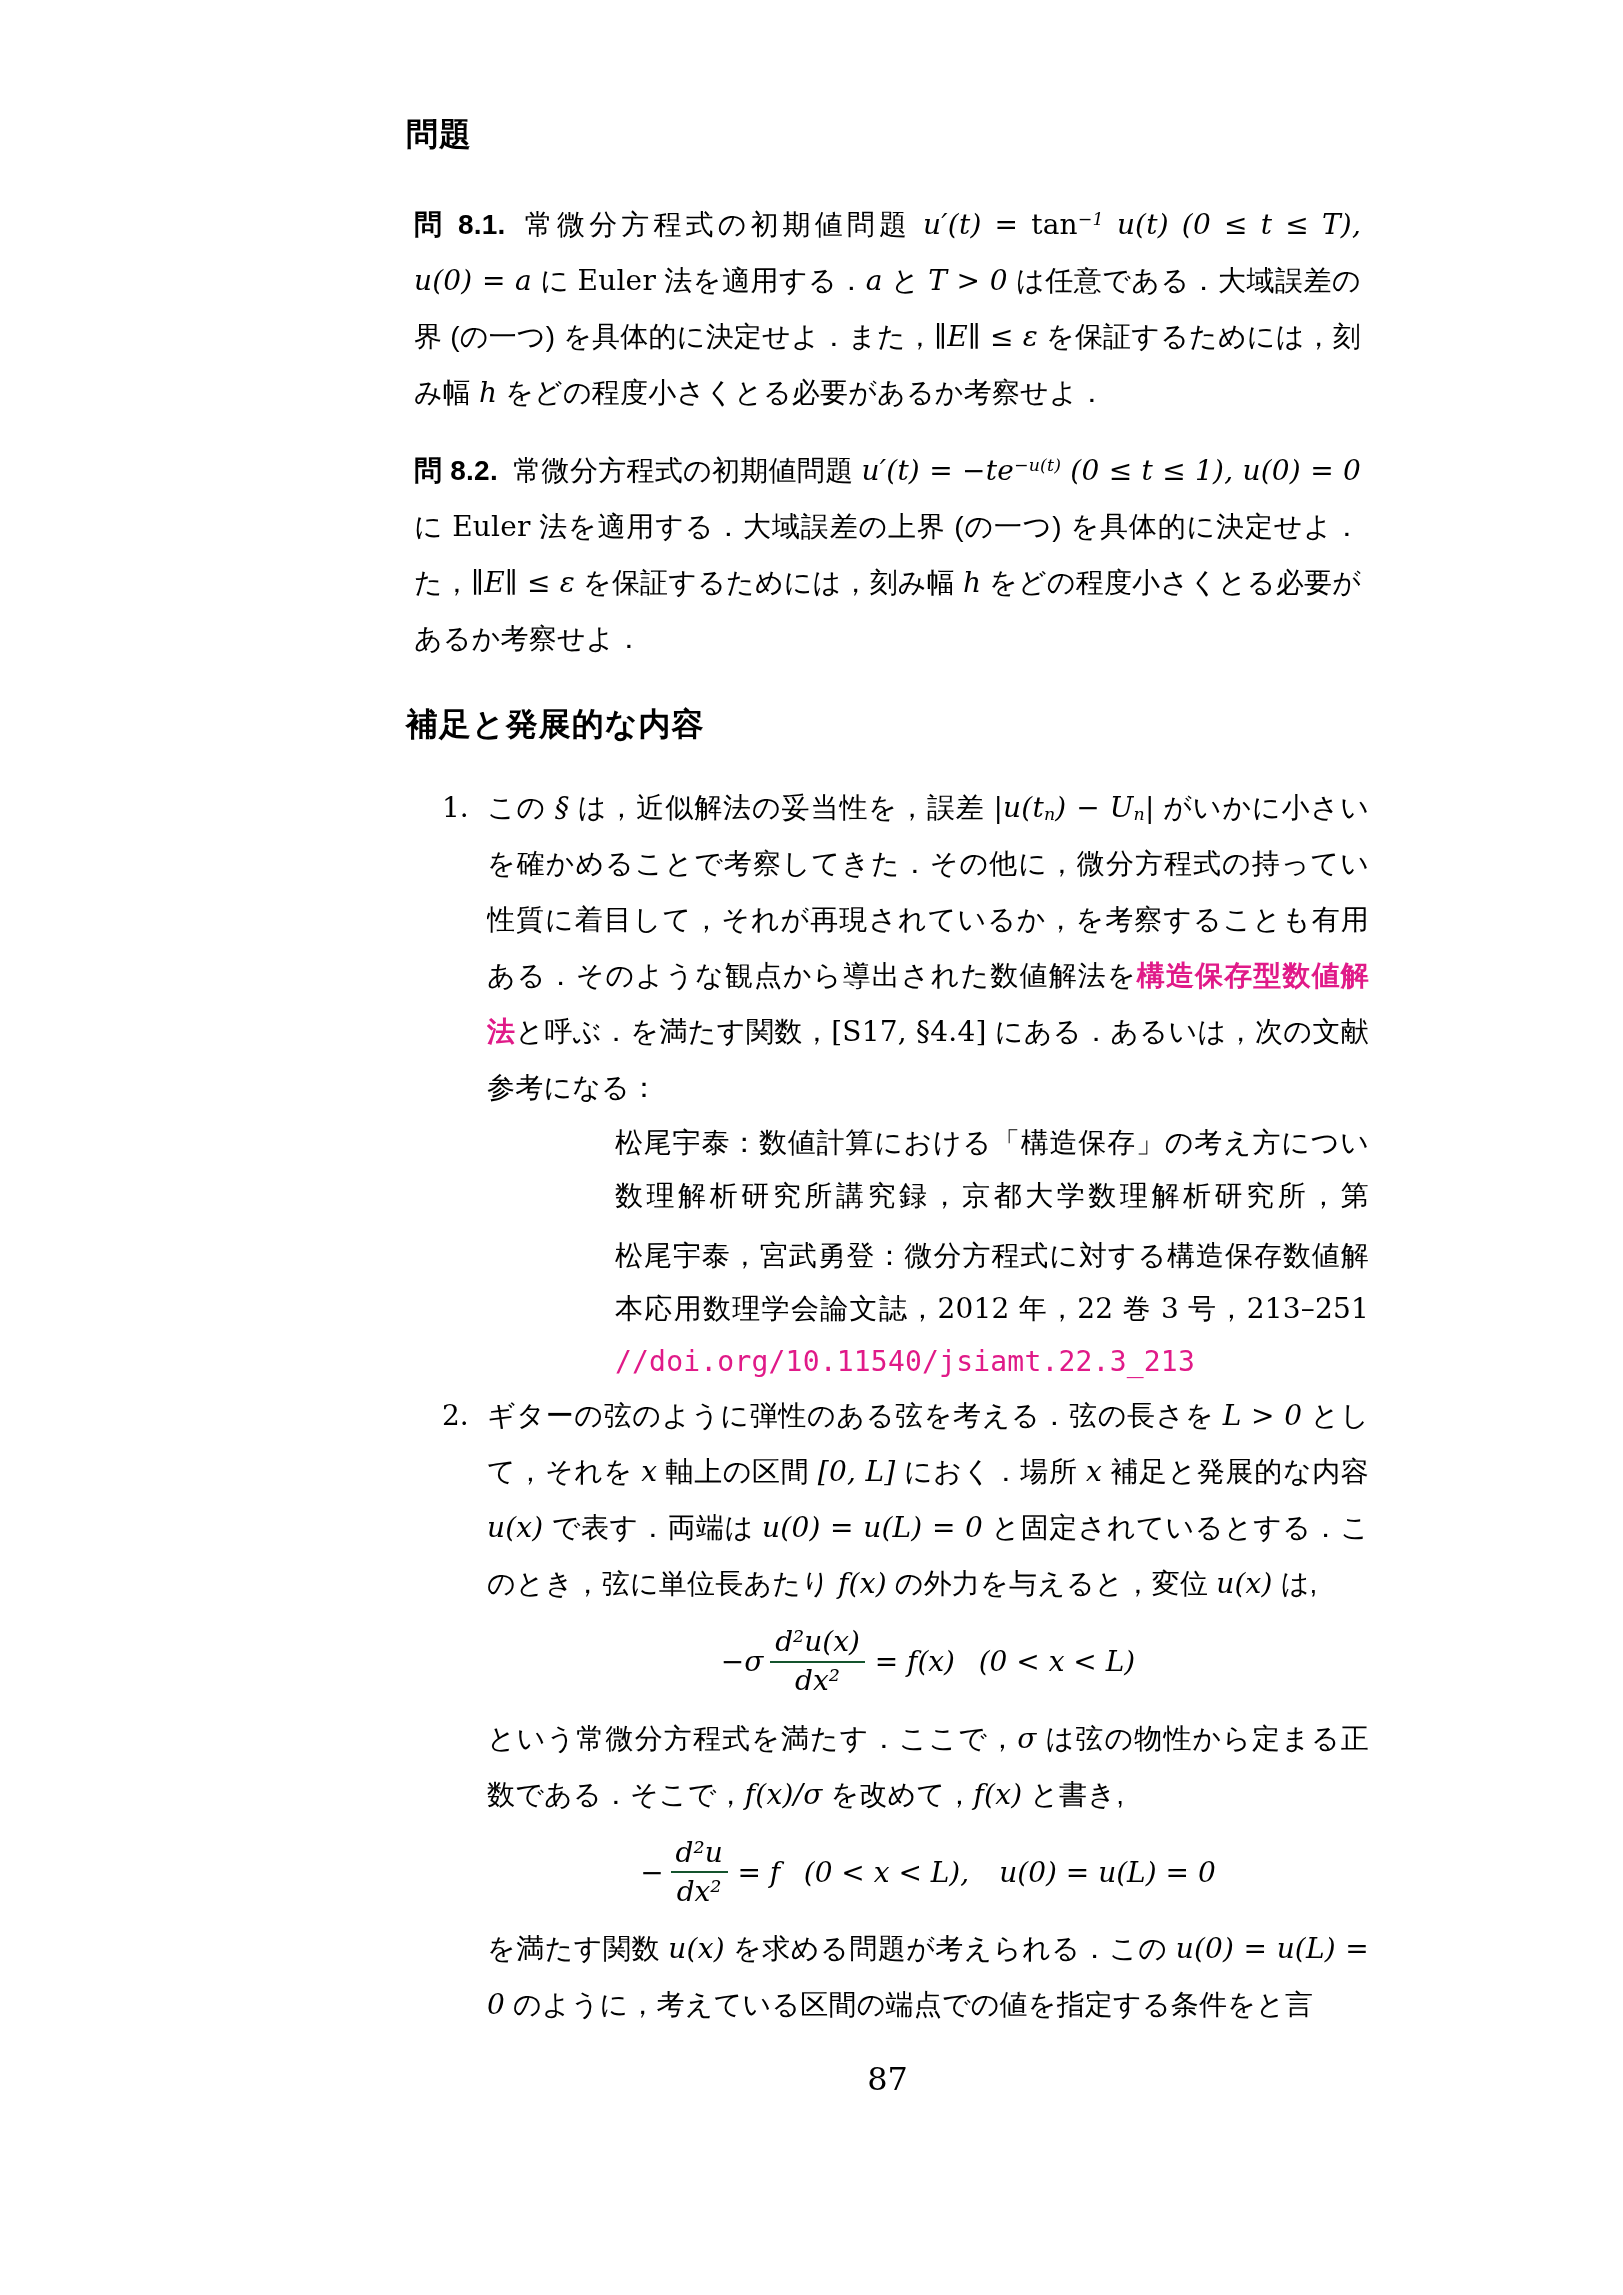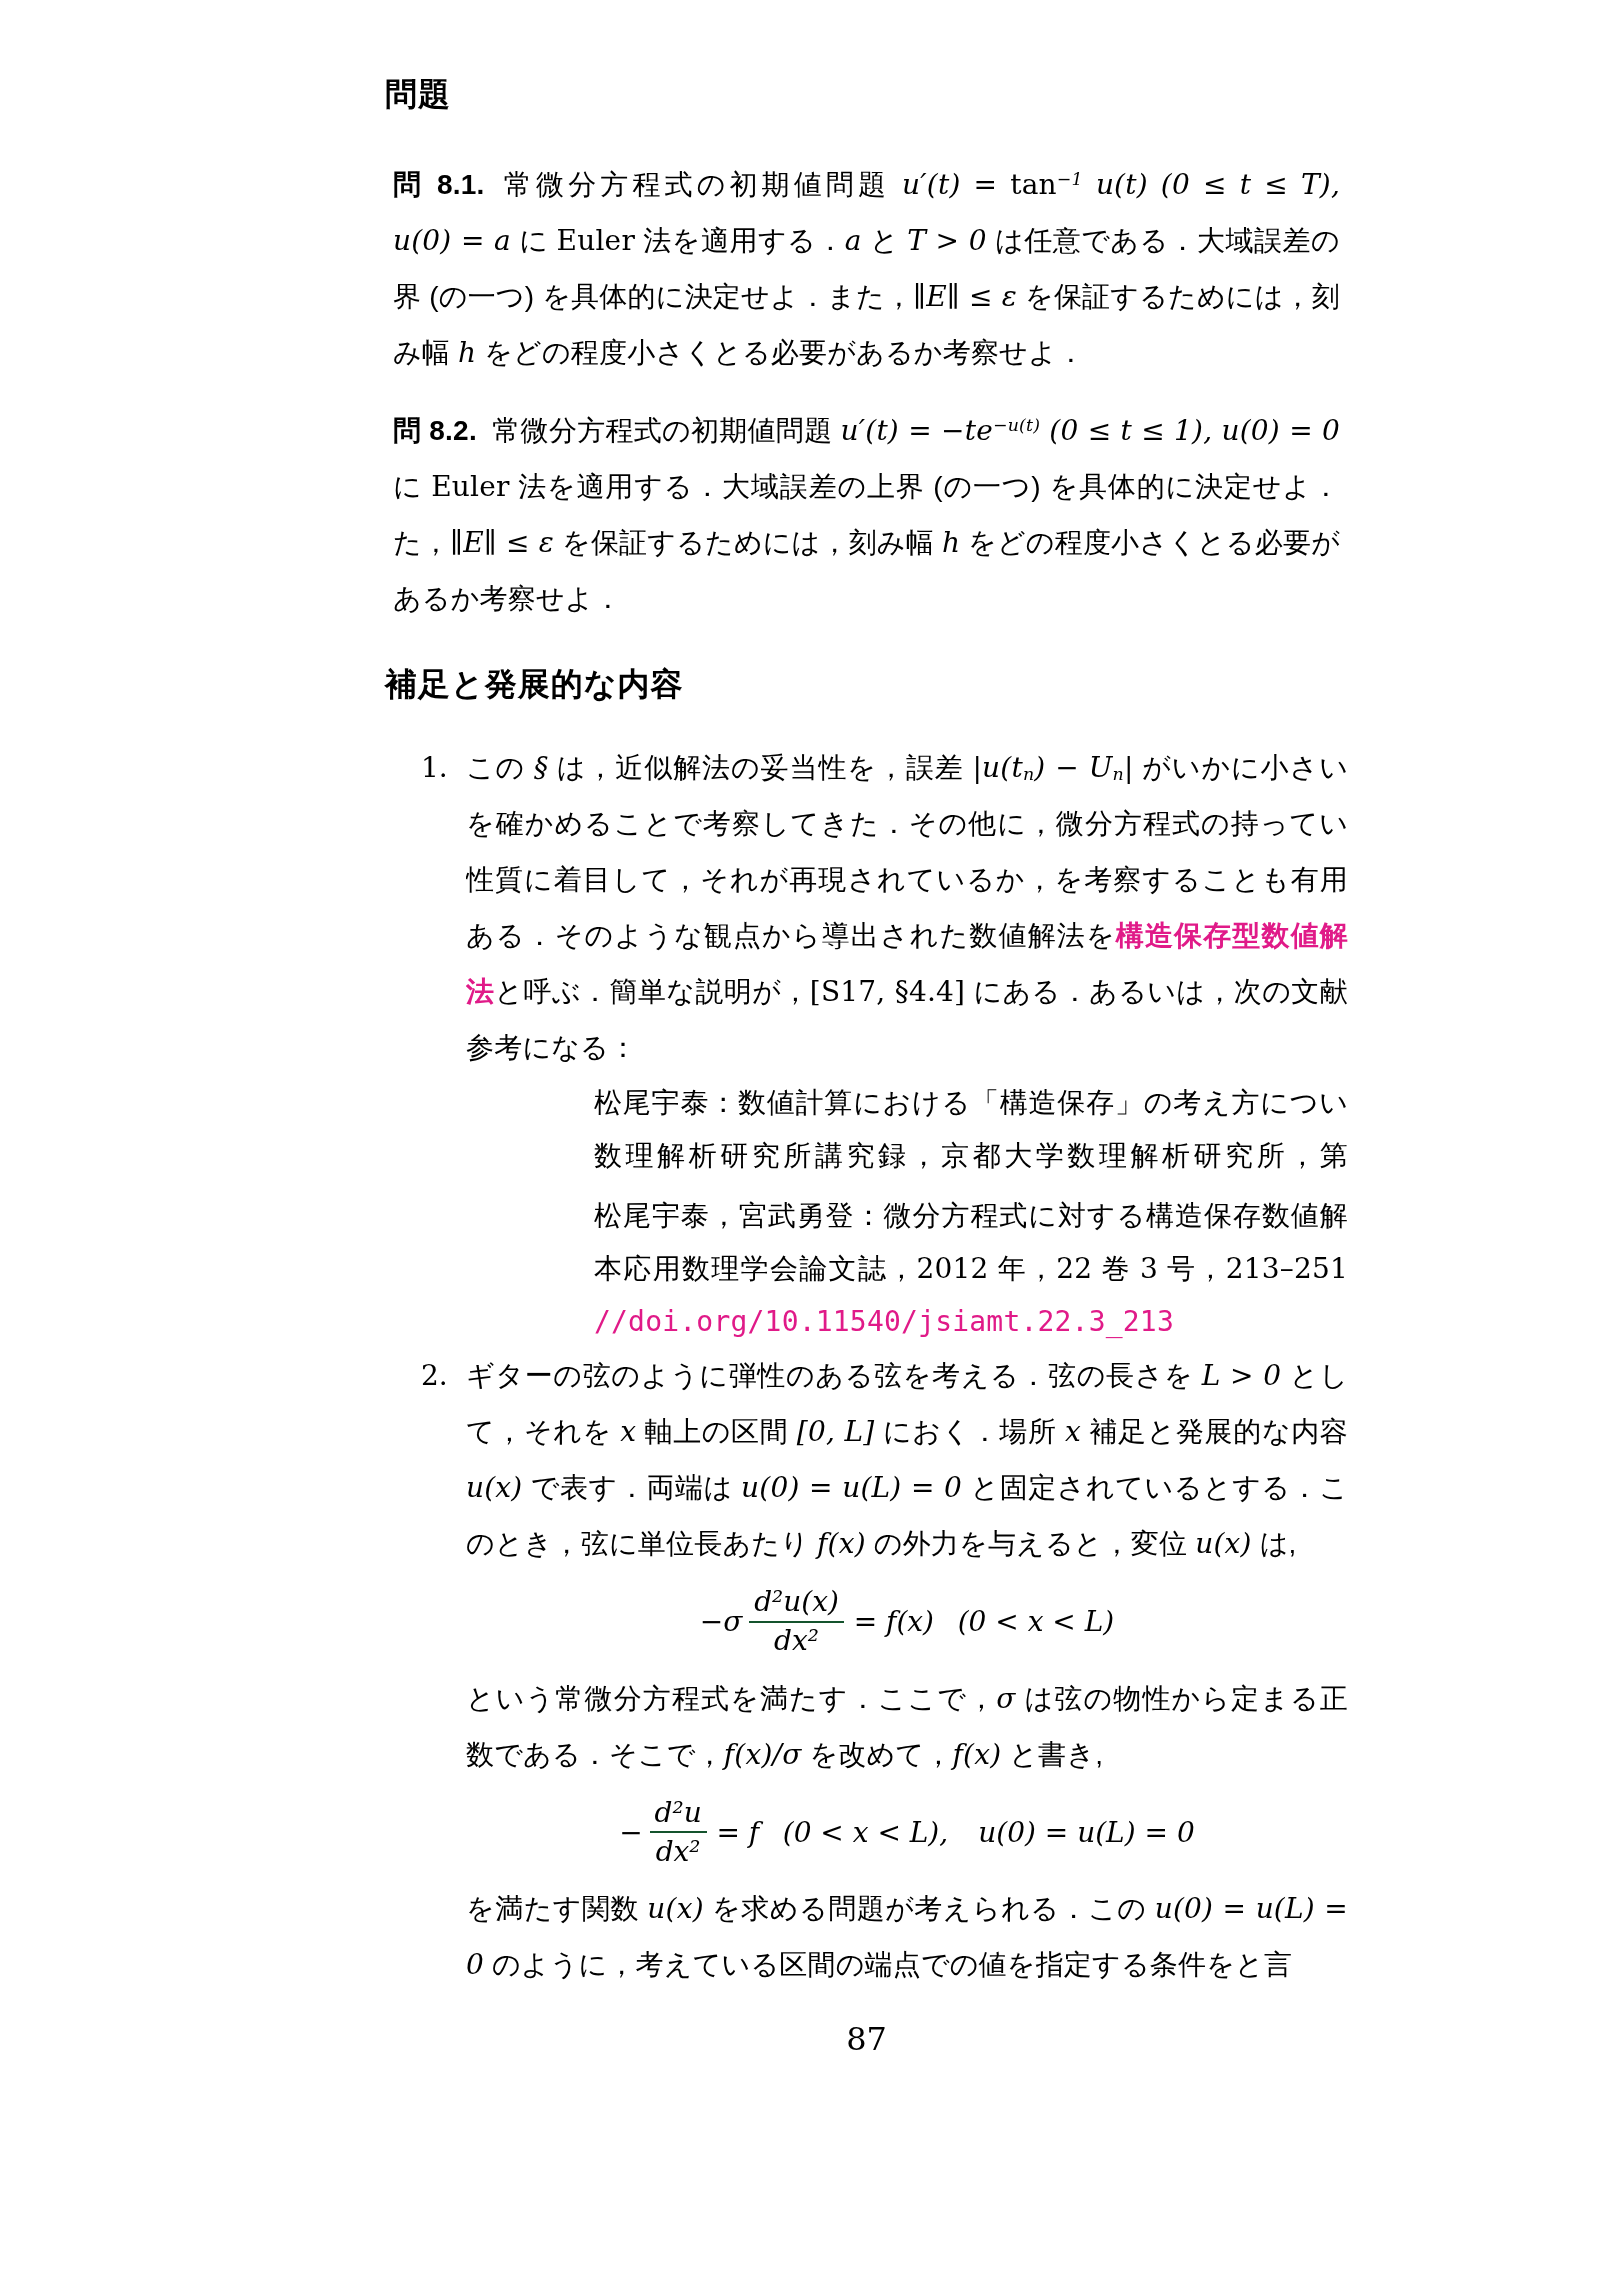--- a/index.html
+++ b/index.html
@@ -4,22 +4,22 @@
 <style>
   html,body{margin:0;padding:0;background:#ffffff;}
   .page{
     position:relative;
     width:1623px;height:2295px;
     background:#ffffff;color:#000;
     font-family:"Liberation Sans",sans-serif;
     overflow:hidden;
   }
   .content{
-    position:absolute;left:385px;top:0;width:963px;
-    padding-top:77px;
+    position:absolute;left:406px;top:0;width:963px;
+    padding-top:117px;
   }
   .heading{
     font-size:32px;font-weight:600;line-height:1.1;margin:0;
     letter-spacing:1px;
   }
   .heading2{margin-top:40px;}
   .para{margin:8px;}
   .p81{margin-top:45px;}
   .p82{margin-top:22px;}
   .line{
@@ -93,21 +93,21 @@
 
     <div class="list">
 
       <div class="item item1">
         <span class="marker">1.</span>
         <div>
             <div class="line just"><span class="seg-t">この </span><span class="seg-m">§</span><span class="seg-t"> は，近似解法の妥当性を，誤差 </span><span class="seg-m">|u(t</span><span class="seg-sub">n</span><span class="seg-m">) − U</span><span class="seg-sub">n</span><span class="seg-m">|</span><span class="seg-t"> がいかに小さいか</span></div>
             <div class="line just"><span class="seg-t">を確かめることで考察してきた．その他に，微分方程式の持っている</span></div>
             <div class="line just"><span class="seg-t">性質に着目して，それが再現されているか，を考察することも有用で</span></div>
             <div class="line just"><span class="seg-t">ある．そのような観点から導出された数値解法を</span><span class="seg-mag">構造保存型数値解</span></div>
-            <div class="line just"><span class="seg-mag">法</span><span class="seg-t">と呼ぶ．簡単な説明が，</span><span class="seg-r">[S17, §4.4]</span><span class="seg-t"> にある．あるいは，次の文献が</span></div>
+            <div class="line just"><span class="seg-mag">法</span><span class="seg-t">と呼ぶ．を満たす関数，</span><span class="seg-r">[S17, §4.4]</span><span class="seg-t"> にある．あるいは，次の文献が</span></div>
             <div class="line"><span class="seg-t">参考になる：</span></div>
           </div>
         <div class="refs ref1">
             <div class="line just"><span class="seg-t">松尾宇泰：数値計算における「構造保存」の考え方について，</span></div>
             <div class="line just"><span class="seg-t">数理解析研究所講究録，京都大学数理解析研究所，第 </span></div>
           </div>
         <div class="refs ref2">
             <div class="line just"><span class="seg-t">松尾宇泰，宮武勇登：微分方程式に対する構造保存数値解法，日</span></div>
             <div class="line just"><span class="seg-t">本応用数理学会論文誌，</span><span class="seg-r">2012</span><span class="seg-t"> 年，</span><span class="seg-r">22</span><span class="seg-t"> 巻 </span><span class="seg-r">3</span><span class="seg-t"> 号，</span><span class="seg-r">213–251</span><span class="seg-t"> </span></div>
             <div class="line"><span class="seg-u">//doi.org/10.11540/jsiamt.22.3_213</span></div>

